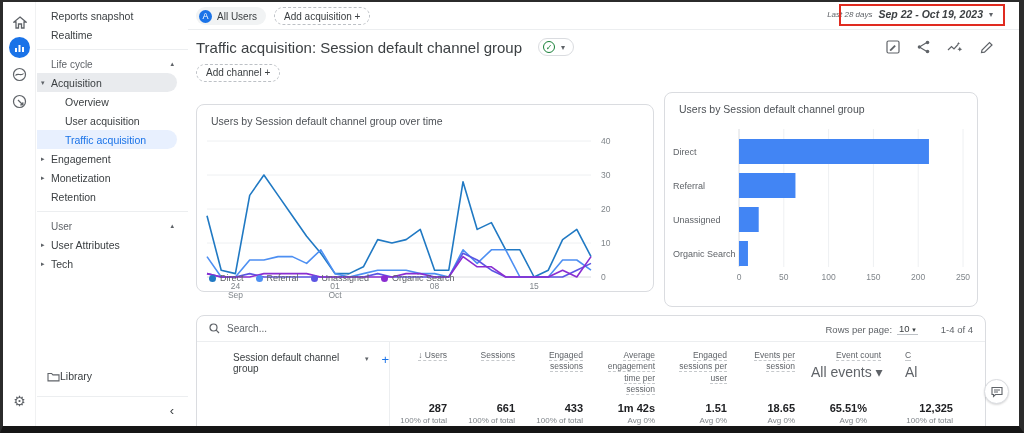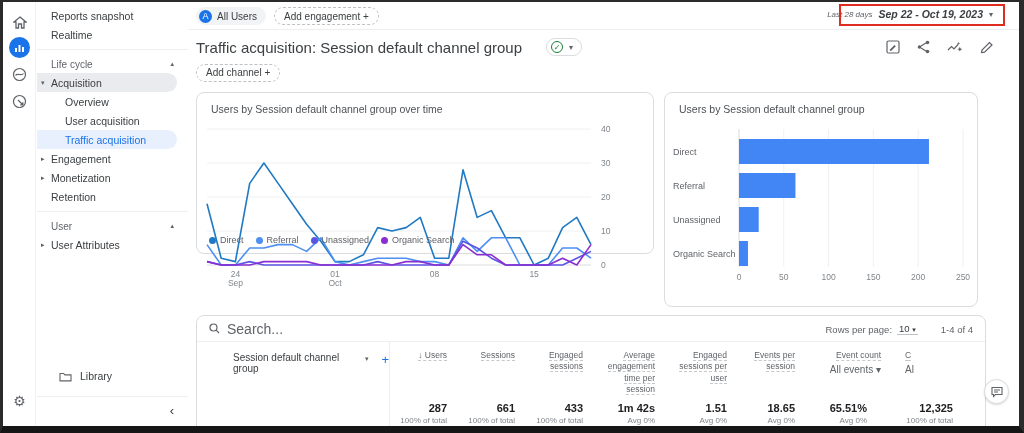--- a/index.html
+++ b/index.html
@@ -19,68 +19,68 @@
   
   .drawer { position:absolute; left:34px; top:0; bottom:0; width:151px; background:#fff; font-size:10.5px; color:#3c4043; }
   .nav-item { position:relative; height:19px; display:flex; align-items:center; padding-left:14px; cursor:pointer; white-space:nowrap; }
   .nav-item .arrow { position:absolute; left:4px; font-size:7px; color:#5f6368; }
   .nav-item.lvl2 { padding-left:28px; }
   .nav-item.pill-gray  { background:#e9ebee; border-radius:0 10px 10px 0; width:140px;text-align:right; }
   .nav-item.pill-blue  { background:#e8f0fe; border-radius:0 10px 10px 0; width:140px; color:#1a73e8; }
   .nav-section { height:18px; display:flex; align-items:center; padding-left:14px; color:#5f6368; font-size:10px; position:relative; cursor:pointer; }
   .nav-section .collapse { position:absolute; right:14px; font-size:7px; color:#5f6368; }
   .nav-divider { border-top:1px solid #eceef0; margin:5px 0 5px 0; }
-  .library-row { position:absolute; bottom:40px; left:0; right:0; height:20px; display:flex; align-items:center; padding-left:22px; gap:8px; cursor:pointer; }
+  .library-row { position:absolute; bottom:40px; left:0; right:0; height:20px; display:flex; align-items:center; padding-left:10px; cursor:pointer; }
   .drawer-bottom { position:absolute; bottom:0; left:0; right:0; height:30px; border-top:1px solid #eceef0; }
   .collapse-chevron { position:absolute; right:14px; top:6px; font-size:13px; color:#3c4043; cursor:pointer; }
 
   
   .main { position:absolute; left:185px; top:0; right:0; bottom:0; background:#fff; }
   .topbar { position:absolute; left:0; right:0; top:0; height:28px; border-bottom:1px solid #eceef0; }
   .chip { display:inline-flex; align-items:center; gap:5px; height:18px; border-radius:10px; padding:0 9px; font-size:10px; color:#3c4043; cursor:pointer; }
   .chip.users { background:#f1f3f4; padding-left:3px; }
   .chip.dashed { border:1px dashed #bdc1c6; background:#fff; }
   .avatar-a { width:13px; height:13px; border-radius:50%; background:#1a73e8; color:#fff; font-size:9px; display:flex; align-items:center; justify-content:center; }
   .topbar-left { position:absolute; left:8px; top:5px; display:flex; gap:8px; }
   .date-control { position:absolute; right:26px; top:6px; display:flex; align-items:center; gap:6px; cursor:pointer;font-style:italic; }
   .date-preset { font-size:8px; color:#5f6368; }
   .date-range { font-size:10.5px; font-weight:bold; color:#3c4043; }
   .date-caret { font-size:8px; color:#5f6368; }
   .red-box { position:absolute; right:14px; top:2px; width:166px; height:22px; border:2px solid #e02b20; pointer-events:none; }
 
-  .title-row { position:absolute; left:8px; top:36px; display:flex; align-items:center; gap:24px; }
+  .title-row { position:absolute; left:8px; top:36px; display:flex; align-items:center; gap:16px; }
   .page-title { font-size:15px; color:#3c4043; }
   .check-pill { display:inline-flex; align-items:center; gap:6px; border:1px solid #dadce0; border-radius:11px; height:18px; padding:0 8px 0 4px; cursor:pointer; }
   .check-circle { width:12px; height:12px; border:1.4px solid #188038; border-radius:50%; color:#188038; font-size:8px; display:flex; align-items:center; justify-content:center; }
   .actions { position:absolute; right:26px; top:38px; display:flex; gap:17px; color:#5f6368; }
   .actions .aicon { cursor:pointer; }
   .addfilter-row { position:absolute; left:8px; top:60px; }
 
   
   .card { position:absolute; background:#fff; border:1px solid #dadce0; border-radius:8px; }
   .card-title { font-size:10.5px; color:#4d5156; padding:10px 0 0 14px; }
-  #line-card { left:8px; top:90px; width:458px; height:162px; }
+  #line-card { left:8px; top:102px; width:458px; height:188px; }
   #bar-card  { left:476px; top:90px; width:314px; height:215px; }
   .legend { position:absolute; left:12px; bottom:8px; display:flex; gap:12px; }
   .legend-item { display:flex; align-items:center; gap:4px; font-size:9px; color:#5f6368; }
   .legend-dot { width:7px; height:7px; border-radius:50%; }
 
   
   #table-card { left:8px; top:313px; width:790px; height:140px; overflow:hidden; }
   .search-row { position:relative; height:26px; border-bottom:1px solid #eceef0; display:flex; align-items:center; padding:0 12px; gap:7px; }
-  .search-ph { font-size:14px; color:#5f6368; flex:1; }
+  .search-ph { font-size:10px; color:#5f6368; flex:1; }
   .rpp { display:flex; align-items:flex-end; gap:5px; font-size:9.5px; color:#5f6368; }
   .rpp .rpp-val { color:#3c4043; border-bottom:1px solid #bdc1c6; padding:0 2px; cursor:pointer; }
   .rpp .pages { margin-left:18px; color:#5f6368; }
   .tbl { position:relative; }
   .tbl-vdivider { position:absolute; left:192px; top:0; bottom:0; width:1px; background:#eceef0; }
   .hdr-row { display:flex; }
   .hcell { padding:8px 10px 2px 6px; text-align:right; font-size:8.5px; color:#5f6368; line-height:1.35; }
   .hcell .hlabel { border-bottom:1px dashed #c6c9cc; display:inline; cursor:pointer; }
-  .hcell .hsub { margin-top:2px; font-size:10px; color:#5f6368; white-space:nowrap; }
+  .hcell .hsub { margin-top:2px; font-size:14px; color:#5f6368; white-space:nowrap; }
   .dim-hcell { width:192px; padding:10px 0 0 36px; text-align:left; font-size:10px; color:#3c4043; display:flex; align-items:flex-start; gap:7px; }
   .dim-hcell .plus { color:#1a73e8; font-size:13px; margin-left:6px; cursor:pointer; }
   .totals-row { display:flex; margin-top:2px; }
   .tcell { padding:2px 10px 6px 6px; text-align:right; }
   .tval { font-size:11px; font-weight:bold; color:#202124; }
   .tsub { font-size:8px; color:#80868b; margin-top:2px; }
   .data-row { display:flex; border-top:1px solid #eceef0; height:26px; align-items:center; }
 
   .feedback-btn { position:absolute; left:981px; top:377px; width:25px; height:25px; background:#fff; border:1px solid #dadce0; border-radius:50%; box-shadow:0 1px 2px rgba(0,0,0,.15); display:flex; align-items:center; justify-content:center; cursor:pointer; }
 
@@ -160,20 +160,24 @@
         </div>
         <div class="nav-divider"></div>
         <div class="nav-section">
           <span>User</span>
           <span class="collapse">▴</span>
         </div>
         <div class="nav-item">
           <span class="arrow">▸</span>
           <span>User Attributes</span>
         </div>
+        <div class="nav-item">
+          <span class="arrow">▸</span>
+          <span>Tech</span>
+        </div>
       </div>
     <div class="library-row">
       <svg width="13" height="11" viewBox="0 0 13 11">
           <path d="M1 2.5 h3.6 l1.3 1.4 H12 v6 H1 Z" fill="none" stroke="#5f6368" stroke-width="1.1"></path>
         </svg>
       <span>Library</span>
     </div>
     <div class="drawer-bottom">
       <span class="collapse-chevron">‹</span>
     </div>
@@ -181,21 +185,21 @@
 
   <div class="main">
 
     <div class="topbar">
       <div class="topbar-left">
         <div class="chip users">
           <span class="avatar-a">A</span>
           <span>All Users</span>
         </div>
         <div class="chip dashed">
-          <span>Add engagement +</span>
+          <span>Add acquisition +</span>
         </div>
       </div>
       <div class="date-control">
         <span class="date-preset">Last 28 days</span>
         <span class="date-range">Sep 22 - Oct 19, 2023</span>
         <span class="date-caret">▾</span>
       </div>
       <div class="red-box"></div>
     </div>
 

